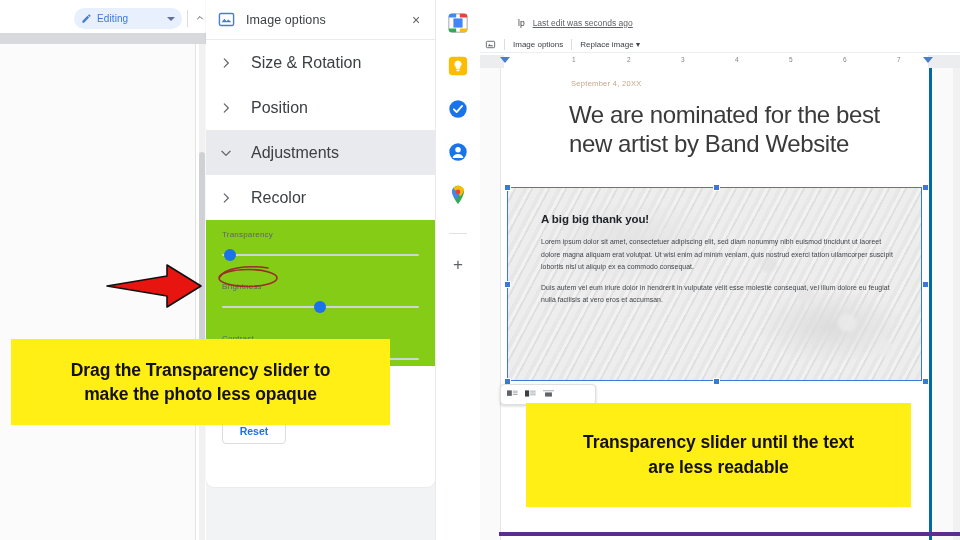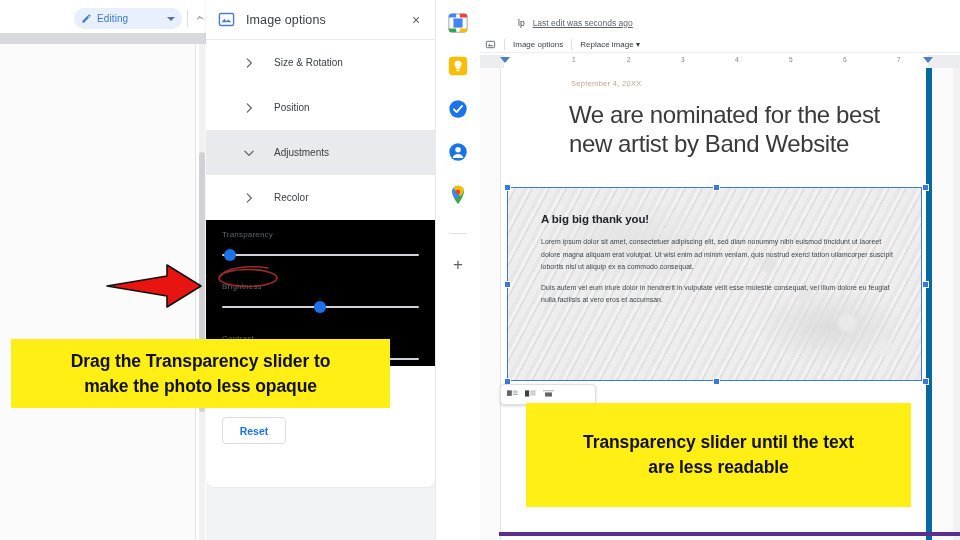--- a/index.html
+++ b/index.html
@@ -74,26 +74,26 @@
     width:17px;height:17px;flex:0 0 auto;margin-right:11px;
   }
   #iop-header .htitle {
     flex:1; font-size:12.5px; color:#3c4043; letter-spacing:.1px;
   }
   #iop-header .hclose {
     width:18px;height:18px;display:flex;align-items:center;justify-content:center;
     font-size:14px;color:#5f6368; cursor:pointer;
   }
   .iop-row {
-    height:45px; display:flex; align-items:center; padding-left:36px;
-    font-size:10px; color:#3c4043;
+    height:45px; display:flex; align-items:center; padding-left:13px;
+    font-size:16px; color:#3c4043;
   }
   .iop-row .chev { width:14px;height:14px;margin-right:18px;flex:0 0 auto; }
   .iop-row.active { background:#e8eaed; }
-  #adjust-body { background:#000000; padding:10px 16px 0 16px; position:relative; }
+  #adjust-body { background:#84cc16; padding:10px 16px 0 16px; position:relative; }
   .adj-label {
     font-size:8px; color:#5f6368; margin-bottom:9px; letter-spacing:.2px;
   }
   .adj-slider { position:relative; height:14px; margin-bottom:20px; }
   .adj-track {
     position:absolute; left:0; right:0; top:6px; height:2px; background:#cfd3d7;
     border-radius:1px;
   }
   .adj-knob {
     position:absolute; top:1px; width:12px; height:12px; border-radius:50%;
@@ -110,21 +110,21 @@
   #transparency-circle {
     position:absolute; left:216px; top:266px; width:64px; height:22px;
     pointer-events:none;
   }
 
   
   #red-arrow { position:absolute; left:105px; top:262px; width:98px; height:48px; }
 
   
   #callout-left {
-    position:absolute; left:11px; top:339px; width:379px; height:69px;
+    position:absolute; left:11px; top:339px; width:379px; height:86px;
     background:#ffef14;
     display:flex; flex-direction:column; align-items:center; justify-content:center;
     font-size:17.5px; font-weight:bold; color:#111; line-height:1.38;
     letter-spacing:-.1px;
   }
 
   
   #apps-rail {
     position:absolute; left:435px; top:0; width:45px; height:540px;
     background:#ffffff; border-left:1px solid #e8eaed;
@@ -179,21 +179,21 @@
     border-top:6px solid #4a7ec8;
   }
   #ruler-indent-right {
     position:absolute; left:443px; top:57px; width:0;height:0;
     border-left:5px solid transparent;border-right:5px solid transparent;
     border-top:6px solid #4a7ec8;
   }
 
   #r-page {
     position:absolute; left:20px; top:68px; width:432px; height:472px;
-    background:#ffffff; border-left:1px solid #e6e6e6; border-right:6px solid #0369a1;
+    background:#ffffff; border-left:1px solid #e6e6e6; border-right:3px solid #0369a1;
   }
   #r-canvas-bg {
     position:absolute; left:0; top:68px; width:480px; height:472px; background:#fafafa;
   }
   #doc-date {
     position:absolute; left:70px; top:11px; font-size:7.5px; color:#c7a58a;
     letter-spacing:.3px;
   }
   #doc-headline {
     position:absolute; left:68px; top:32px; width:350px;

